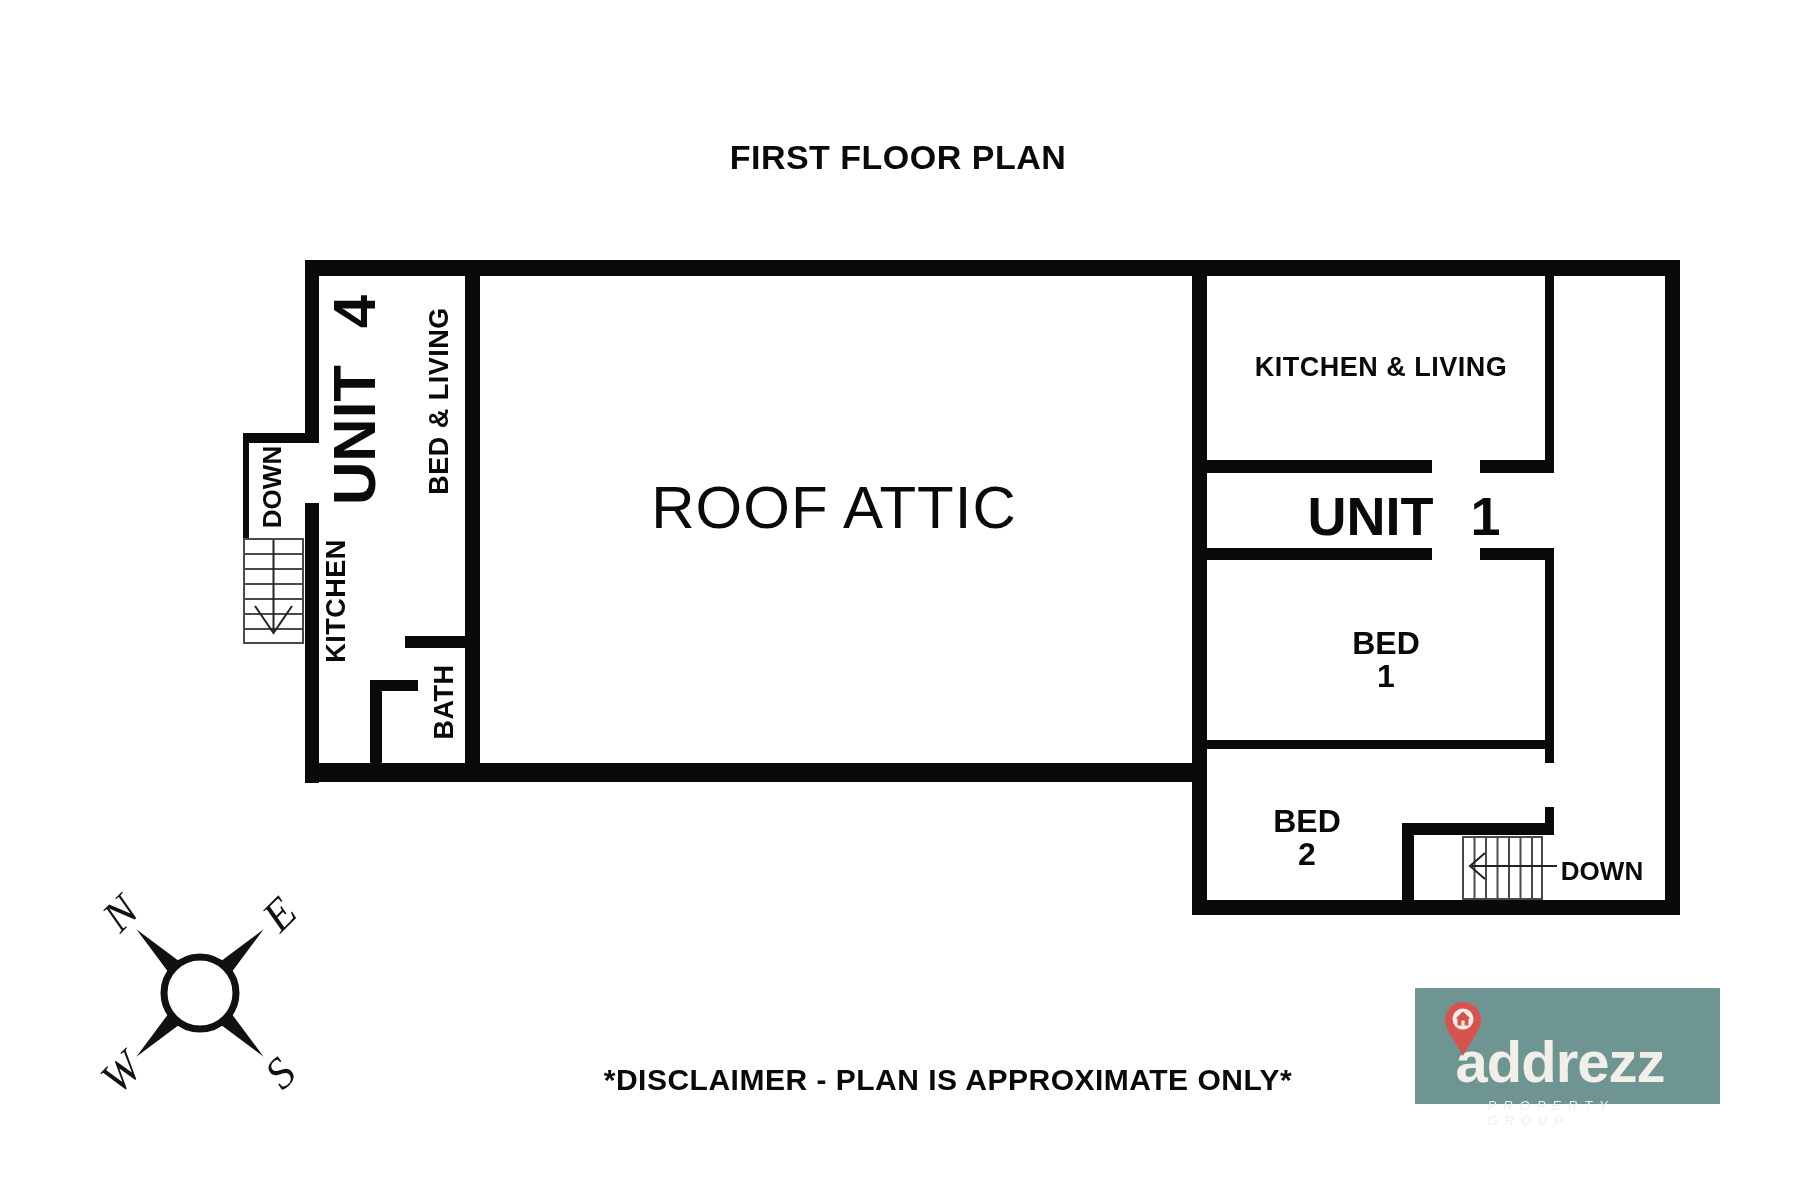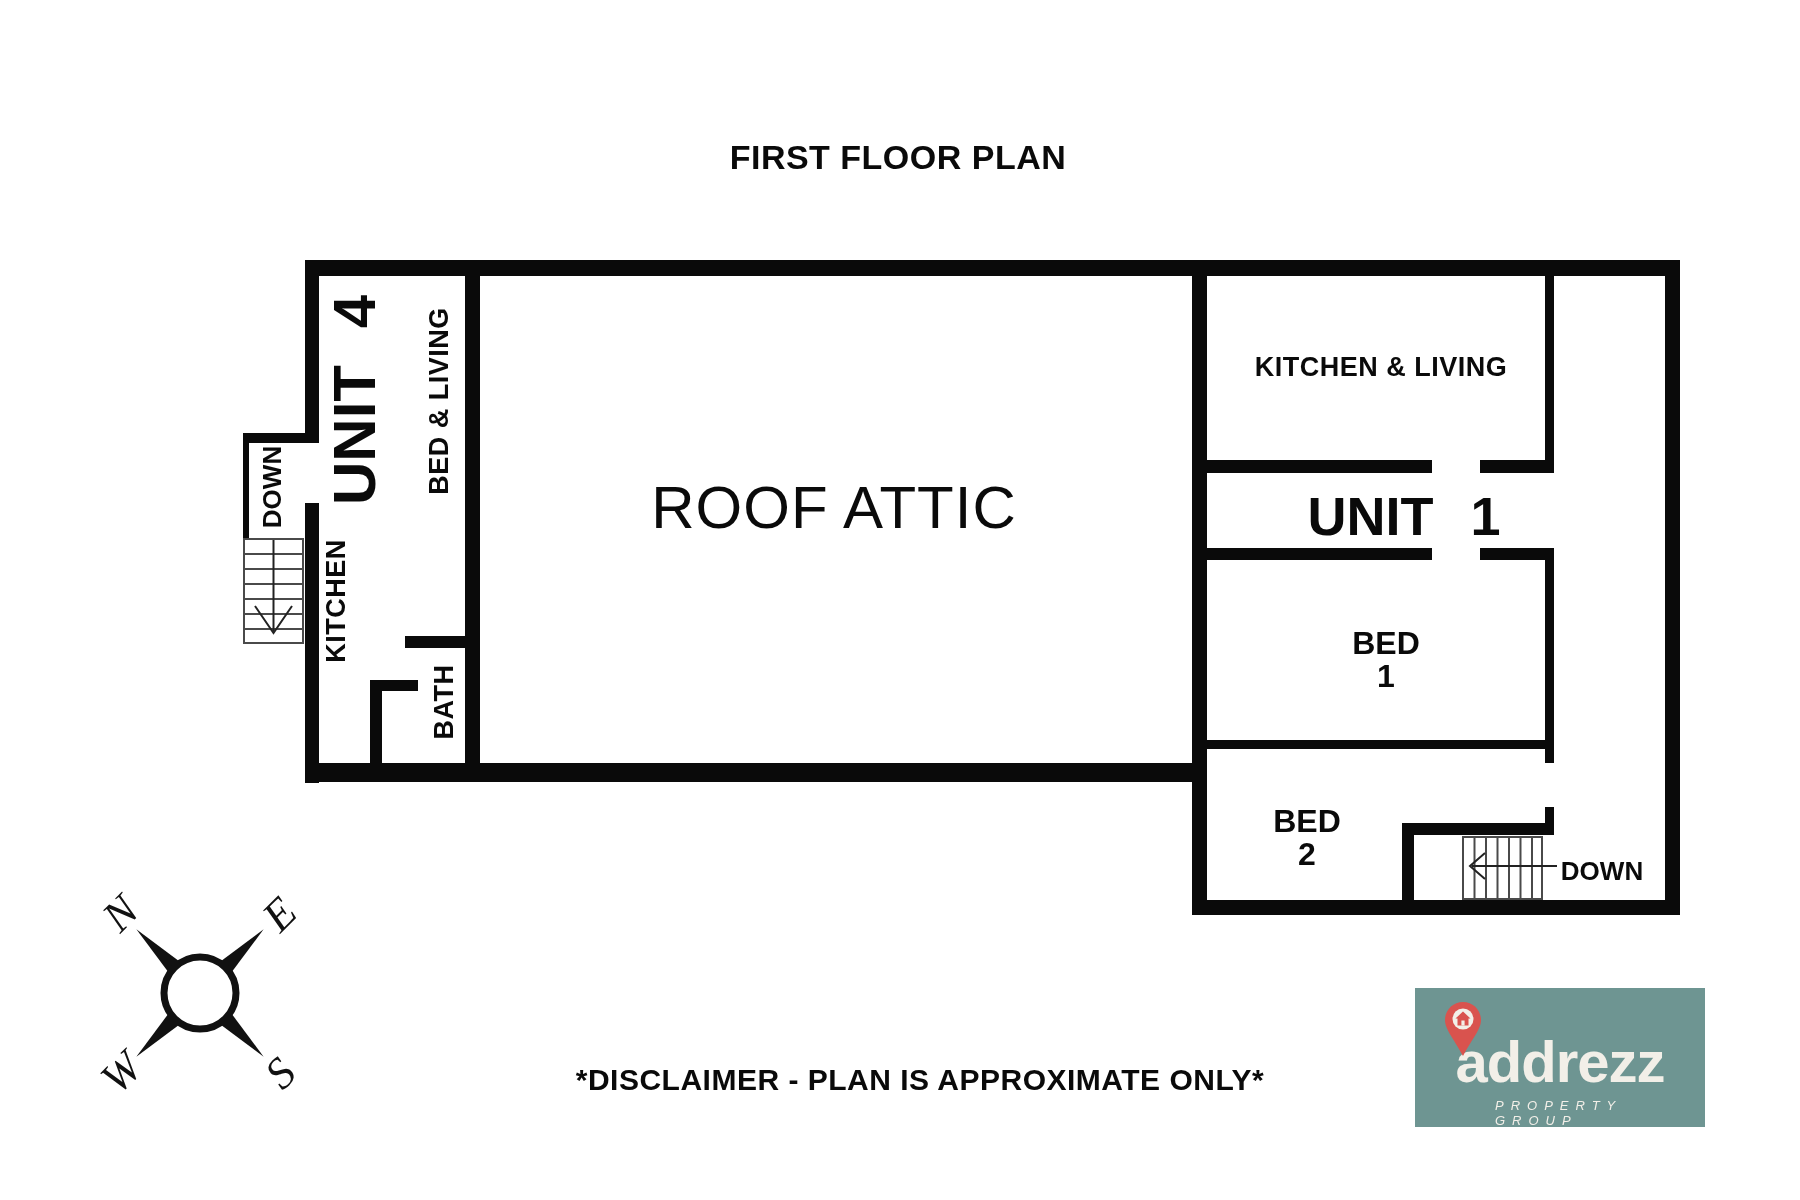--- a/index.html
+++ b/index.html
@@ -12,21 +12,21 @@
   .vlabel { position:absolute; transform:translate(-50%,-50%) rotate(-90deg); white-space:nowrap; }
   .page-title { font-size:34px; font-weight:800; letter-spacing:0.5px; }
   .unit-name  { font-size:60px; font-weight:800; word-spacing:20px; }
   .unit-name-h{ font-size:54px; font-weight:800; word-spacing:22px; }
   .room-label { font-size:27px; font-weight:700; letter-spacing:0.5px; }
   .room-label-2l { font-size:32px; font-weight:700; text-align:center; line-height:33px; }
   .attic-label{ font-size:60px; font-weight:500; letter-spacing:1px; }
   .down-label { font-size:26px; font-weight:700; }
   .disclaimer { font-size:30px; font-weight:800; letter-spacing:0.5px; }
   .svgwrap { position:absolute; }
-  .logo-box { position:absolute; left:1415px; top:988px; width:290px; height:139px; }
+  .logo-box { position:absolute; left:1415px; top:988px; width:290px; height:116px;padding-left:15px; }
   .logo-brand { position:absolute; left:145px; top:74px; transform:translate(-50%,-50%);
     font-size:58px; font-weight:800; letter-spacing:-1px; line-height:1; }
   .logo-tagline { position:absolute; left:150px; top:125px; transform:translate(-50%,-50%);
     font-size:13px; font-weight:400; letter-spacing:7px;font-style:italic; }
 </style>
 </head>
 <body>
 
 <div id="canvas">
 
@@ -113,21 +113,21 @@
       <polygon points="111,148 129,148 120,210" fill="#111"></polygon>
       <polygon points="92,111 92,129 30,120" fill="#111"></polygon>
       <circle cx="120" cy="120" r="36" fill="#ffffff" stroke="#111" stroke-width="7"></circle>
       <text x="120" y="22" text-anchor="middle" font-family="Liberation Serif, serif" font-style="italic" font-size="44" fill="#111">N</text>
       <text x="232" y="135" text-anchor="middle" font-family="Liberation Serif, serif" font-style="italic" font-size="44" fill="#111">E</text>
       <text x="120" y="248" text-anchor="middle" font-family="Liberation Serif, serif" font-style="italic" font-size="44" fill="#111">S</text>
       <text x="8" y="135" text-anchor="middle" font-family="Liberation Serif, serif" font-style="italic" font-size="44" fill="#111">W</text>
     </g>
   </svg>
 
-  <div class="hlabel disclaimer" style="left:920px; top:1080px;">*DISCLAIMER - PLAN IS APPROXIMATE ONLY*</div>
+  <div class="hlabel disclaimer" style="left:948px; top:1080px;">*DISCLAIMER - PLAN IS APPROXIMATE ONLY*</div>
 
   <div class="logo-box" style="background:#6E9592;">
     <div class="logo-brand" style="color:#F2EFE8;">addrezz</div>
     <div class="logo-tagline" style="color:#F2EFE8;">PROPERTY GROUP</div>
     <svg style="position:absolute; left:30px; top:14px;" width="36" height="60" viewBox="0 0 36 60">
       <path d="M18,0 C8,0 0,8 0,18 C0,27 7,34 18,54 C29,34 36,27 36,18 C36,8 28,0 18,0 Z" fill="#D9534E"></path>
       <circle cx="18" cy="17" r="10.5" fill="#F2EFE8"></circle>
       <g>
         <polygon points="18,9.5 10.5,16.5 25.5,16.5" fill="#D9534E"></polygon>
         <rect x="12.5" y="15.5" width="11" height="8" fill="#D9534E"></rect>

